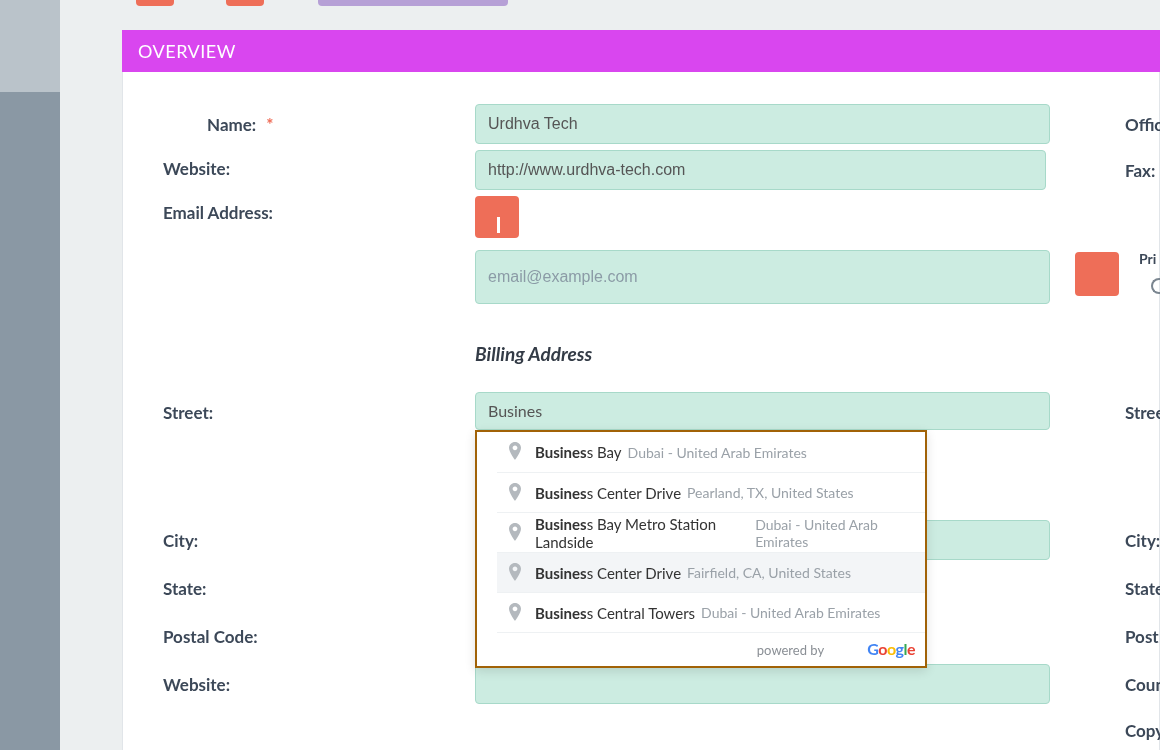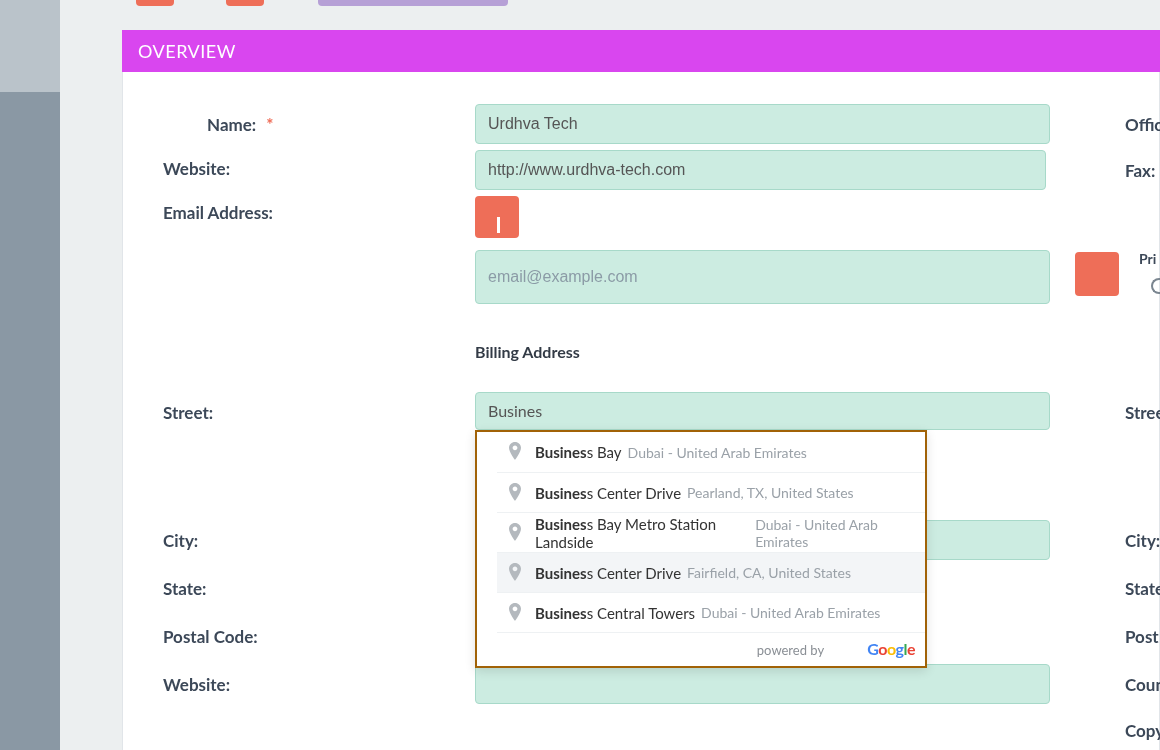--- a/index.html
+++ b/index.html
@@ -99,23 +99,24 @@
     font-size: 22px;
     font-weight: 700;
     cursor: pointer;
     display: flex; align-items: center; justify-content: center;
   }
   .sq-btn .bar-h { width: 16px; height: 3px; background:#fff; }
   .sq-btn .bar-v { position:absolute; width:3px; height:16px; background:#fff; }
 
   .section-title {
     position: absolute;
-    font-size: 16px;
+    font-size: 19px;
     font-weight: 700;
     color: #333b46;
+    font-style: italic;
   }
 
   
   .ac-dropdown {
     position: absolute;
     left: 352px; top: 358px;
     width: 452px;
     background: #fff;
     border: 2px solid #a16207;
     box-shadow: 0 3px 10px rgba(0,0,0,.12);

